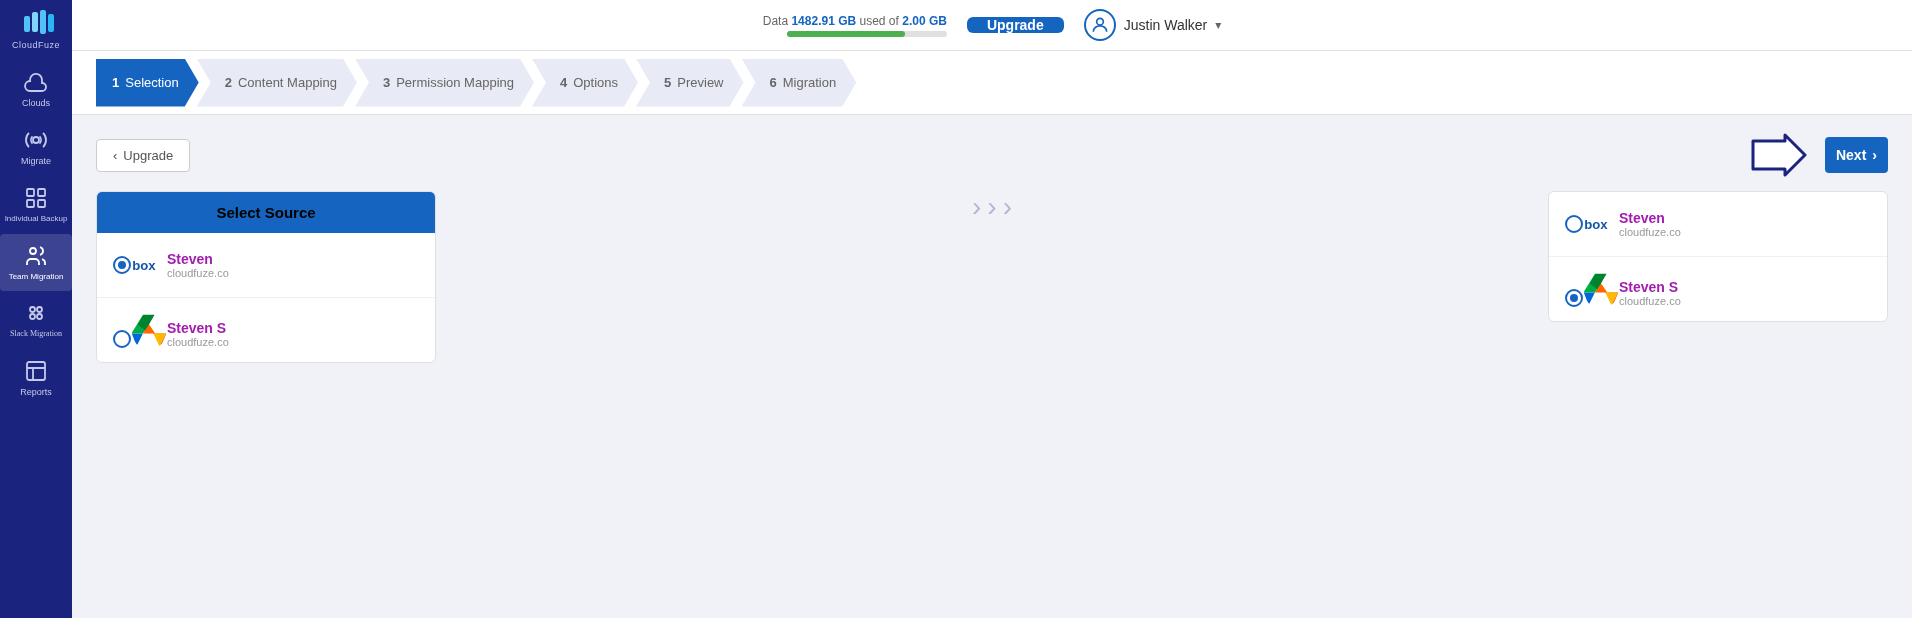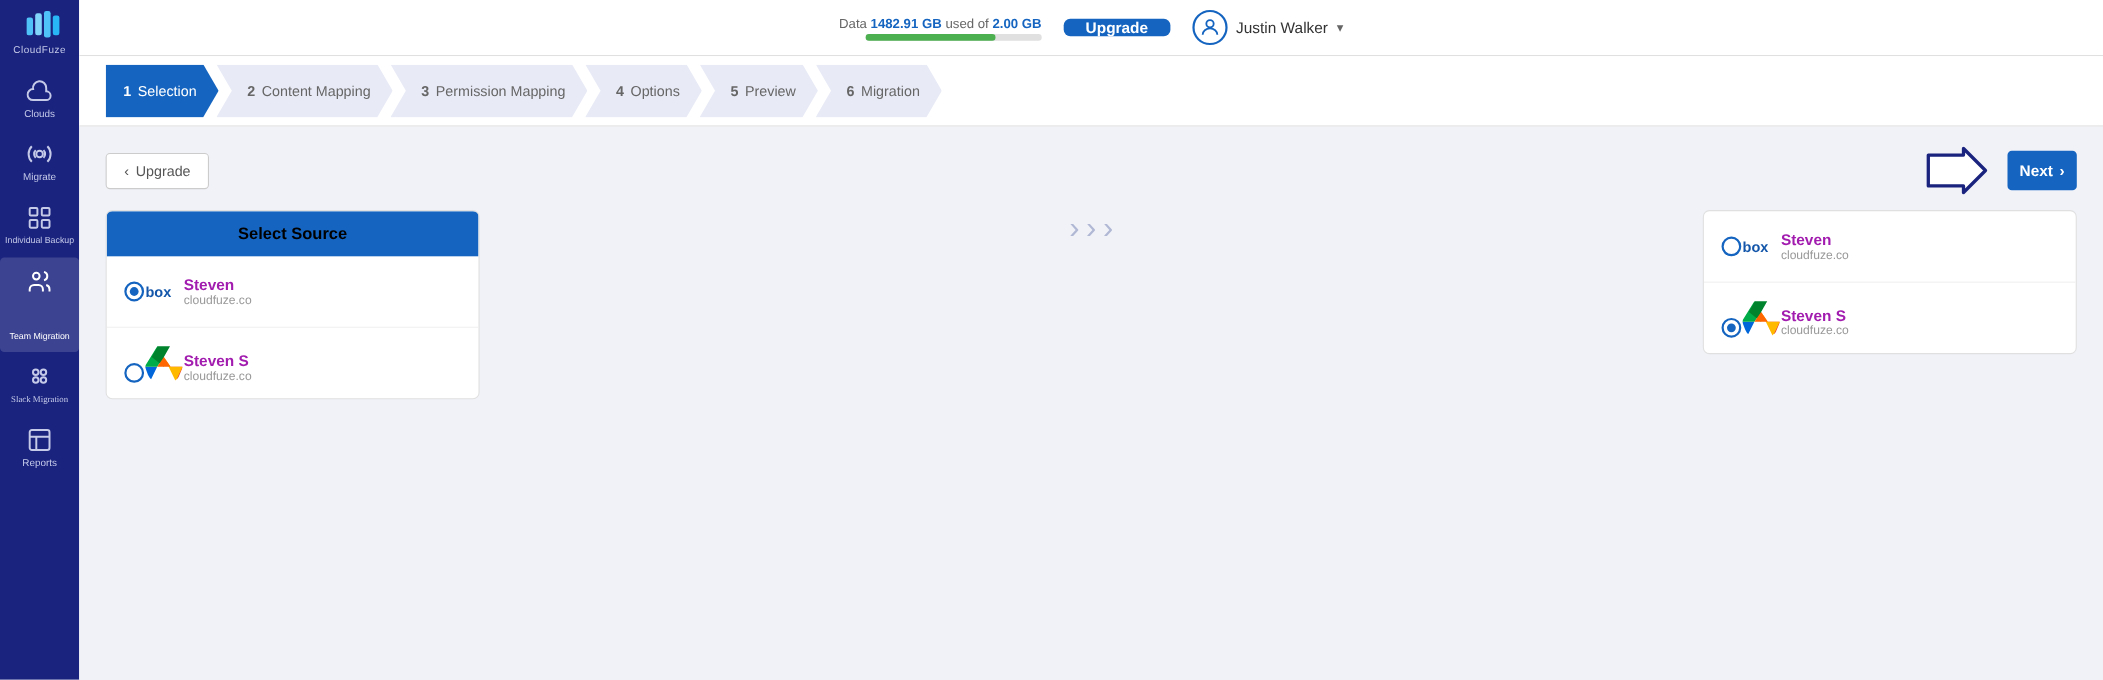--- a/index.html
+++ b/index.html
@@ -341,21 +341,21 @@
     <span style="font-size:8px;line-height:1.2;">Individual Backup</span>
   </div>
 
   <div class="sidebar-item active">
     <svg viewBox="0 0 24 24" fill="none" stroke="white" stroke-width="1.8">
       <circle cx="9" cy="7" r="3"></circle>
       <path d="M3 21v-2a4 4 0 014-4h4a4 4 0 014 4v2"></path>
       <path d="M16 3.13a4 4 0 010 7.75"></path>
       <path d="M21 21v-2a4 4 0 00-3-3.87"></path>
     </svg>
-    <span style="font-size:8px;color:white;line-height:1.2;margin-top:29px;">Team Migration</span>
+    <span style="font-size:8px;color:white;line-height:1.2;">Team Migration</span>
   </div>
 
   <div class="sidebar-item">
     <svg viewBox="0 0 24 24" fill="none" stroke="#c5cae9" stroke-width="1.8">
       <circle cx="8.5" cy="8.5" r="2.5"></circle>
       <circle cx="15.5" cy="8.5" r="2.5"></circle>
       <circle cx="8.5" cy="15.5" r="2.5"></circle>
       <circle cx="15.5" cy="15.5" r="2.5"></circle>
     </svg>
     <span style="font-size:8px;line-height:1.2;font-family:Liberation Serif, serif;">Slack Migration</span>

